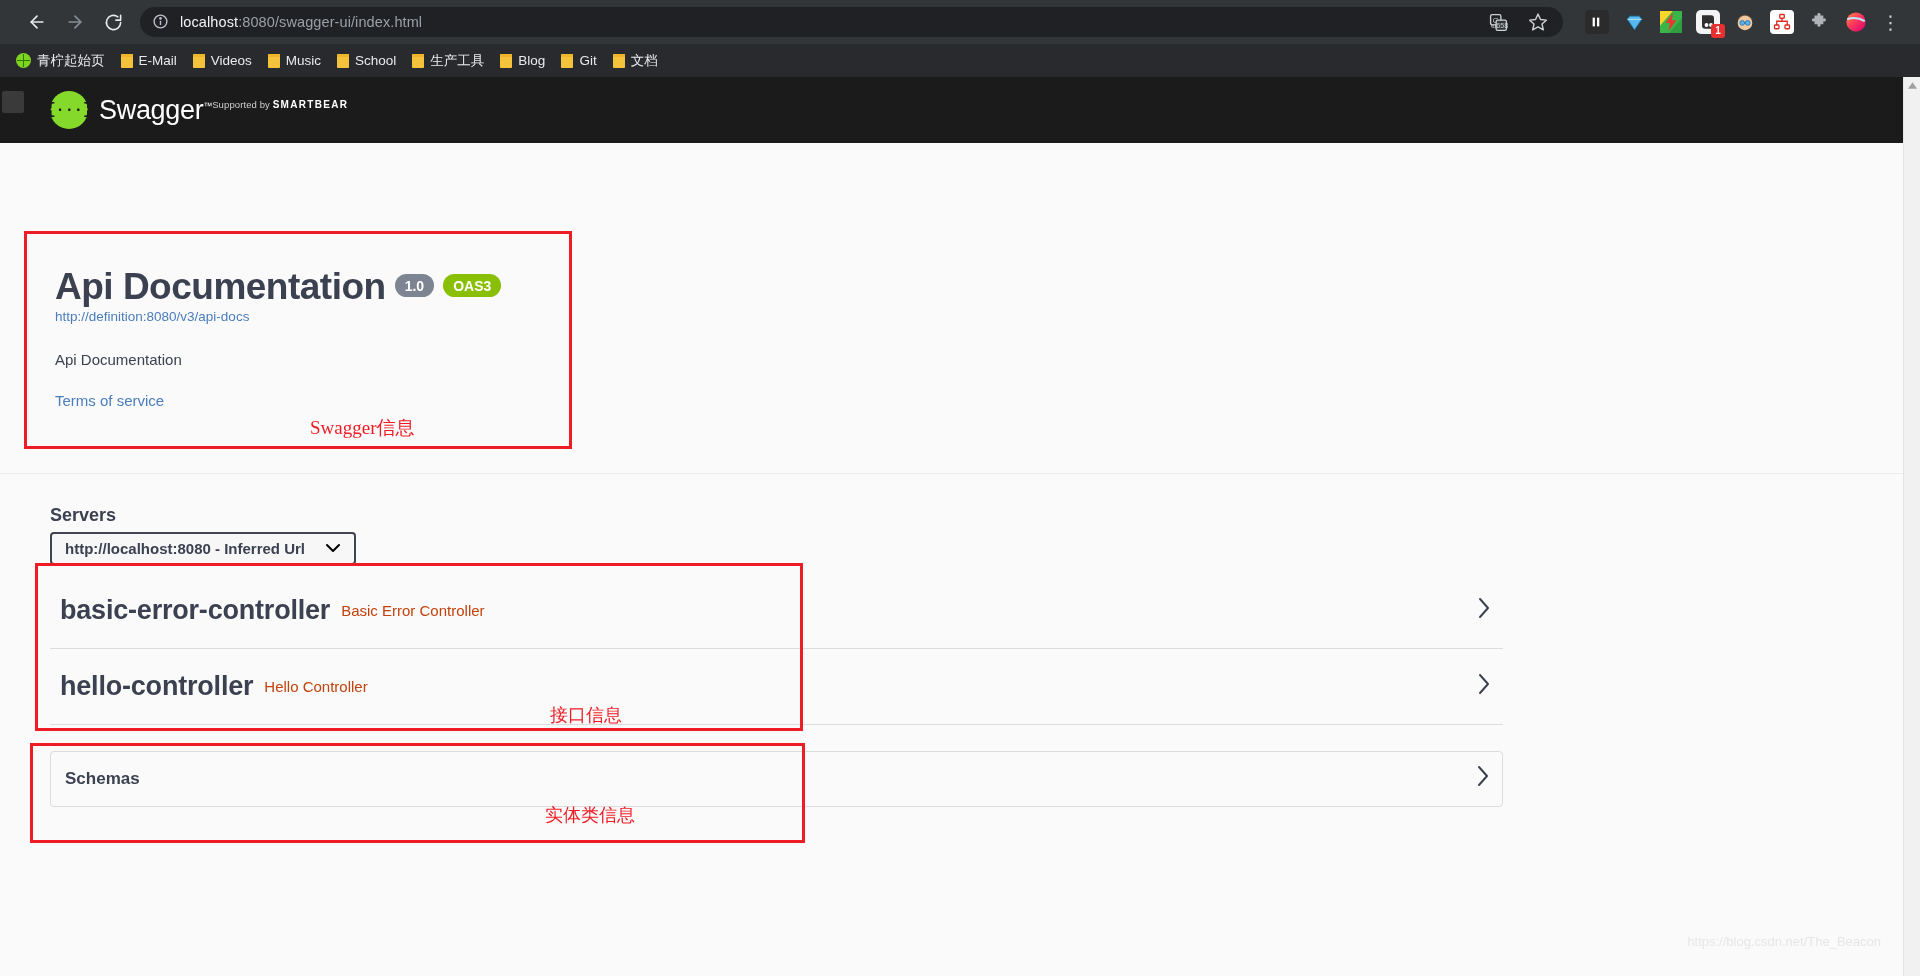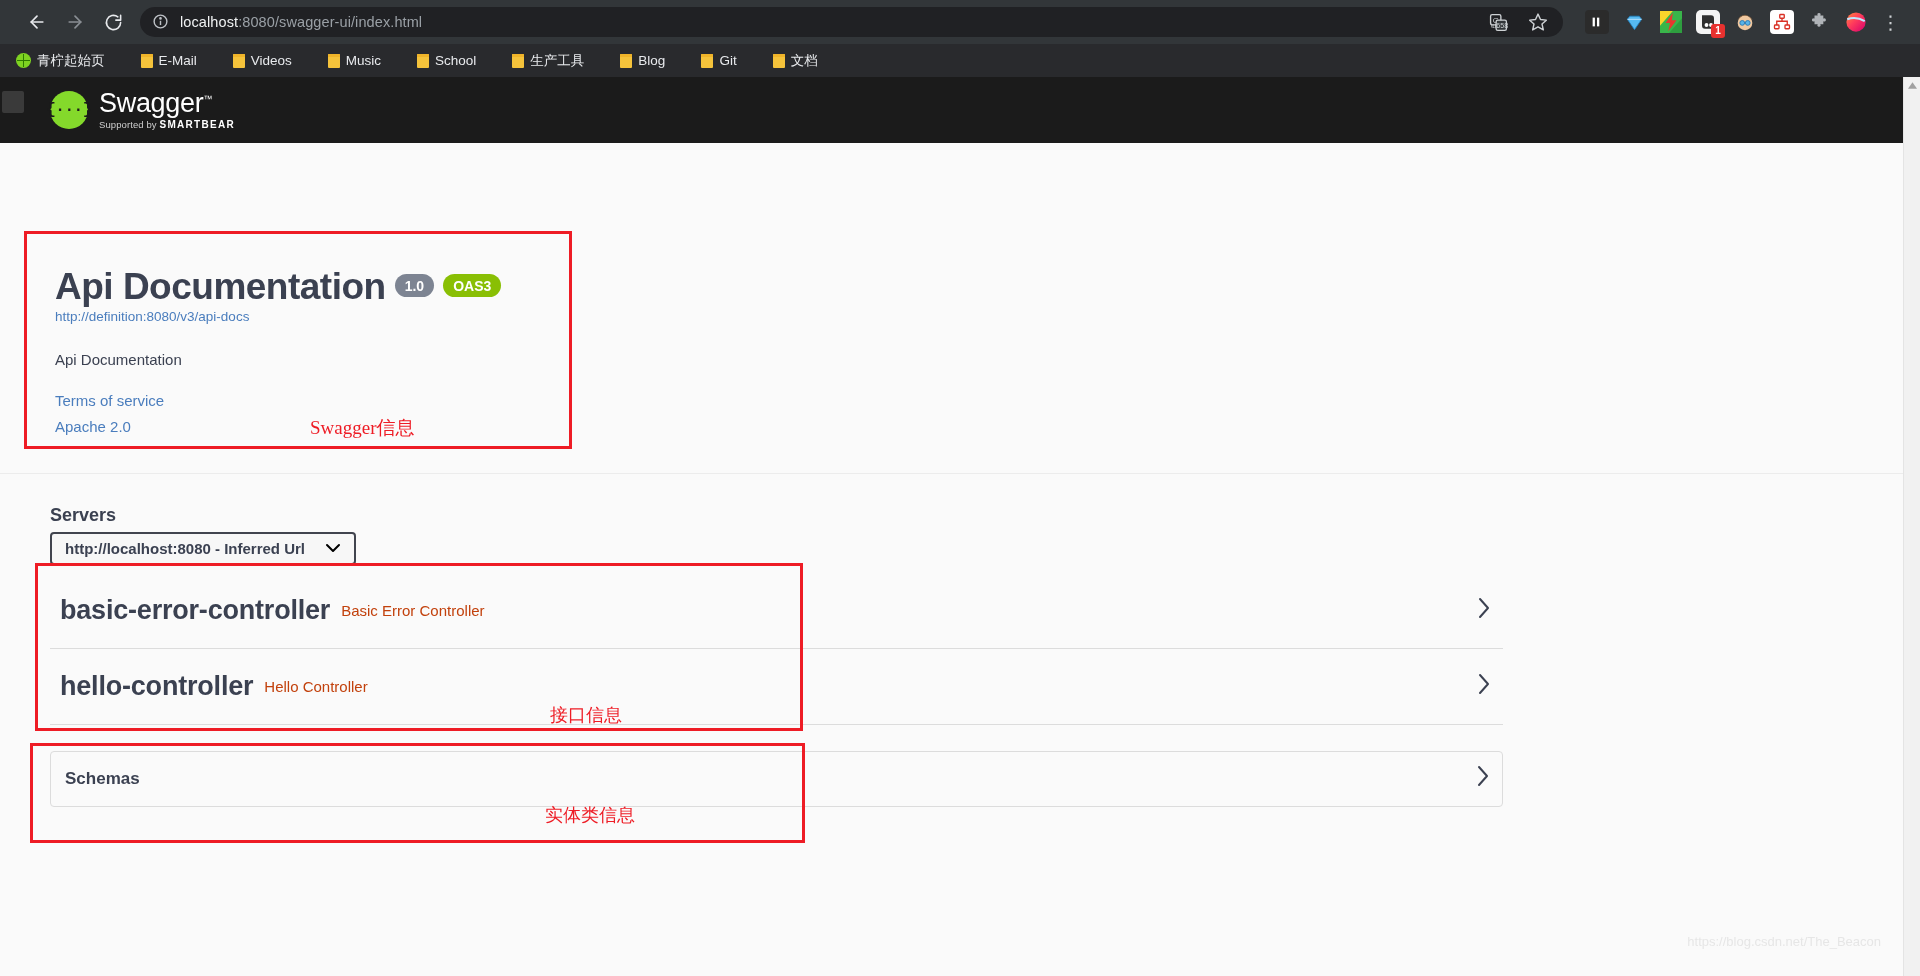--- a/index.html
+++ b/index.html
@@ -51,21 +51,21 @@
   .badge-count {
     position: absolute; right: -5px; bottom: -4px; background: #e8312f; color: #fff;
     font-size: 10px; line-height: 13px; min-width: 14px; height: 14px; border-radius: 3px;
     text-align: center; font-weight: bold; padding: 0 2px;
   }
   .menu-dots { color: #cdd1d4; font-size: 19px; letter-spacing: 0; line-height: 1; }
 
   
   .bookmarks {
     height: 33px; background: #292a2d;
-    display: flex; align-items: center; padding: 0 8px; gap: 20px;
+    display: flex; align-items: center; padding: 0 8px; gap: 0;
   }
   .bm {
     display: flex; align-items: center; gap: 6px; padding: 4px 8px;
     border-radius: 4px; color: #e8eaed; font-size: 13.5px; white-space: nowrap;
   }
   .bm-folder {
     width: 12px; height: 14px; background: #f5c33b; border-radius: 1px;
     flex: 0 0 auto; position: relative;
   }
   .bm-folder::after{
@@ -91,21 +91,21 @@
     width: 22px; height: 22px; background: #3a3a3a; border-radius: 2px;
     margin-left: 2px; margin-top: -16px;
   }
   .swagger-logo-wrap { display: flex; align-items: center; margin-left: 26px; gap: 11px; }
   .swagger-mark {
     width: 38px; height: 38px; border-radius: 50%; background: #84d92b;
     display: flex; align-items: center; justify-content: center;
     color: #1b1b1b; font-size: 16px; font-weight: bold; letter-spacing: -.5px;
     font-family: "Liberation Mono", monospace;
   }
-  .swagger-word { display: flex; flex-direction: column; line-height: 1; }
+  .swagger-word { display: flex; line-height: 1; }
   .sw-title { font-size: 27px; color: #fff; font-weight: 400; letter-spacing: -.3px; }
   .sw-title sup { font-size: 9px; vertical-align: super; }
   .sw-sub { font-size: 9.5px; color: #cfcfcf; margin-top: 3px; letter-spacing: .1px; }
   .sw-sub b { letter-spacing: 1.3px; font-size: 10px; color: #fff; }
 
   .definition-zone {
     position: absolute; left: 905px; top: 68px; width: 620px; height: 76px;
     border: 3px solid #ee1c25;
   }
   .definition-inner {
@@ -400,21 +400,20 @@
       <div class="info-inner">
         <div class="api-title-row">
           <span class="api-title">Api Documentation</span>
           <span class="pill version">1.0</span>
           <span class="pill oas">OAS3</span>
         </div>
         <a class="api-url" href="#">http://definition:8080/v3/api-docs</a>
         <div class="api-desc">Api Documentation</div>
         <div class="api-links">
           <a href="#">Terms of service</a>
-          <a href="#">Apache 2.0</a>
         </div>
       </div>
     </div>
     <div class="annot annot-swagger">Swagger信息</div>
 
     <div class="divider-row"></div>
 
     <div class="servers">
       <div class="servers-label">Servers</div>
       <div class="servers-select">

